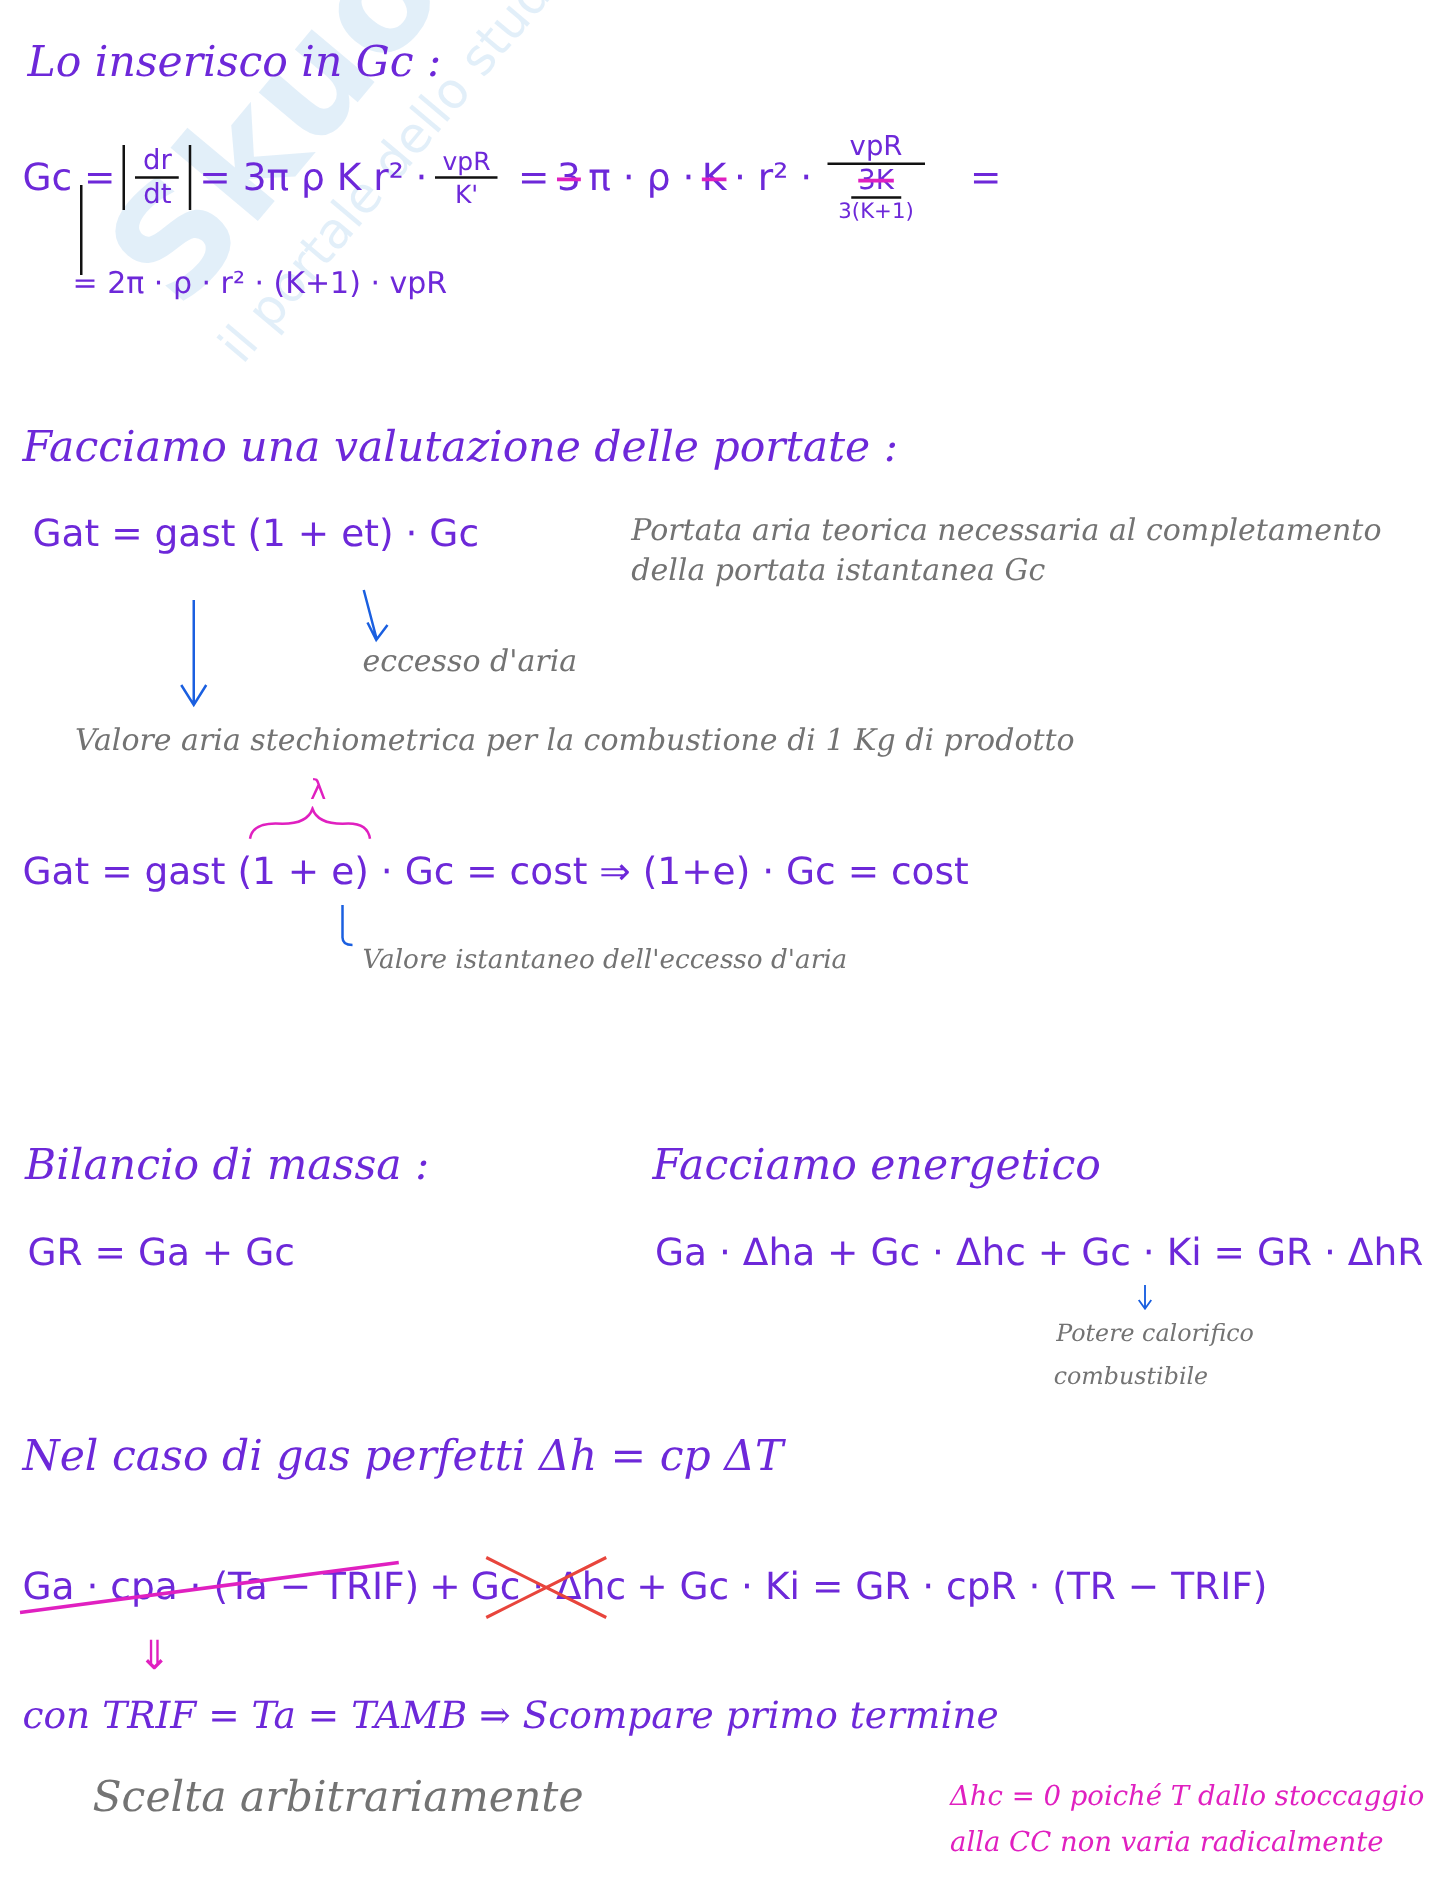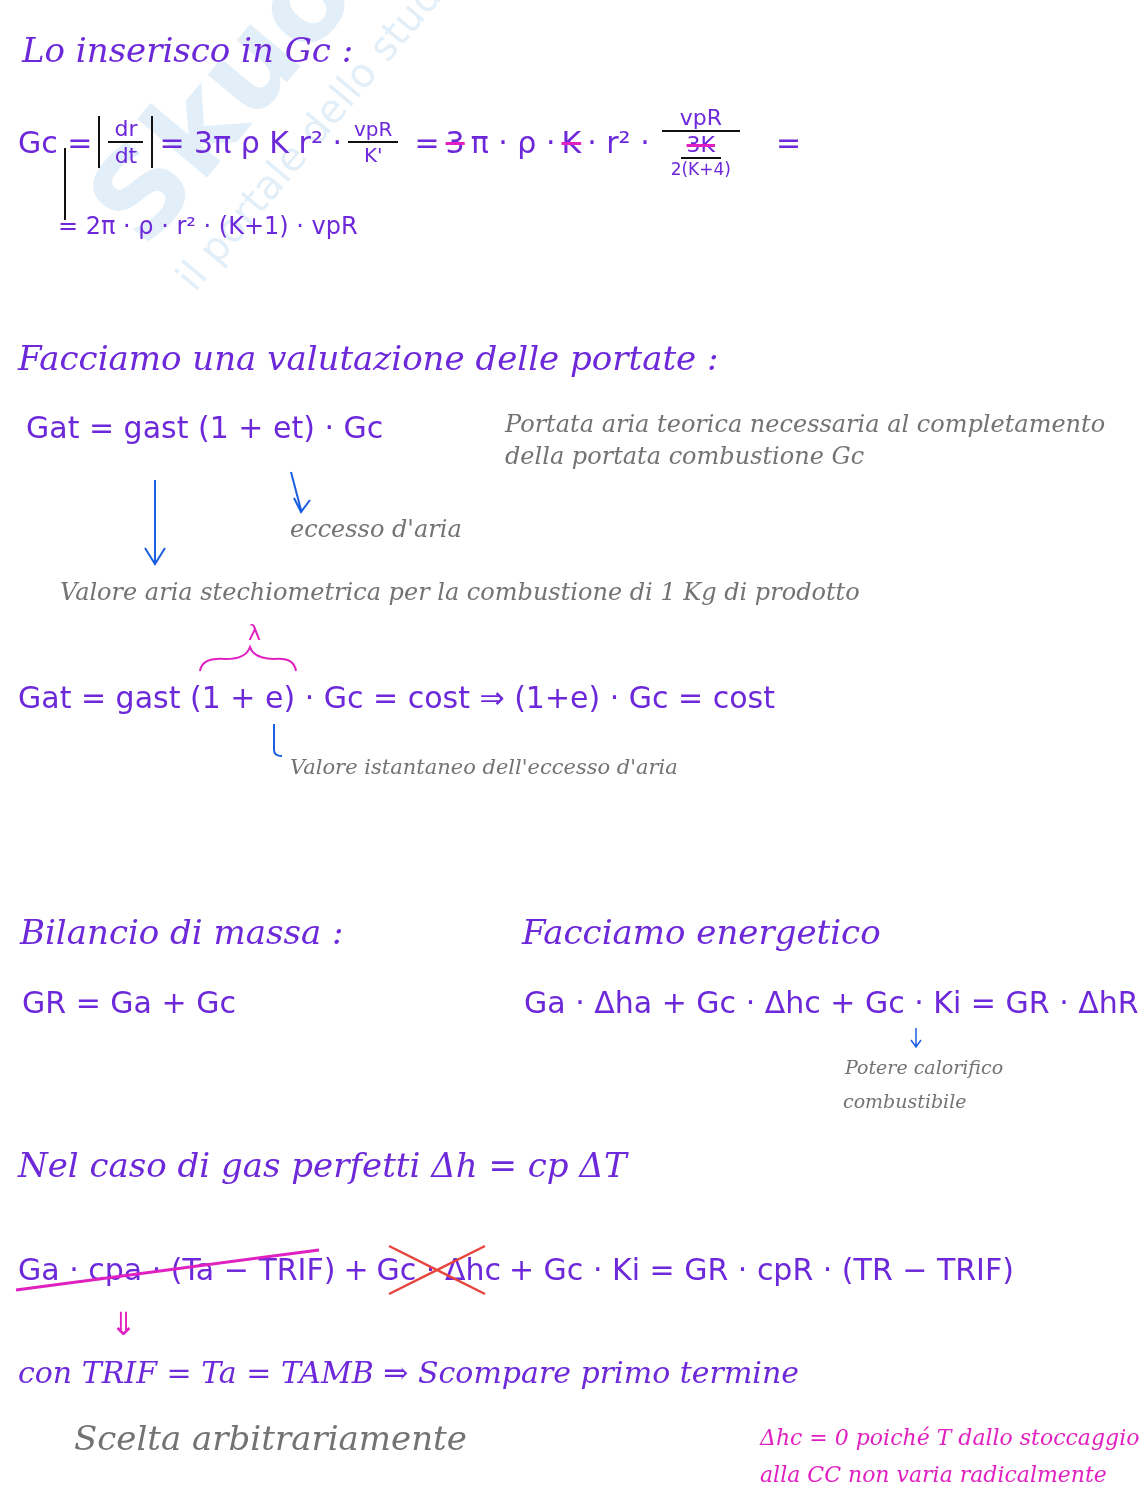--- a/index.html
+++ b/index.html
@@ -47,31 +47,31 @@
     <span>K'</span>
   </span>
   <span style="margin-left:10px;">=</span>
   <span class="strike-mag">3</span>
   <span>π · ρ ·</span>
   <span class="strike-mag">K</span>
   <span>· r² ·</span>
   <span class="frac" style="font-size:22px;margin-left:6px;">
     <span class="num" style="padding:0 18px;">vpR</span>
     <span class="strike-mag" style="border-bottom:2px solid #111;padding:0 6px;">3K</span>
-    <span style="font-size:17px;">2(K+4)</span>
+    <span style="font-size:17px;">3(K+1)</span>
   </span>
   <span style="margin-left:30px;">=</span>
 </div>
 <div class="vline" style="left:64px;top:148px;width:2px;height:72px;"></div>
 <div class="abs math ink" style="left:58px;top:212px;font-size:24px;">= 2π · ρ · r² · (K+1) · vpR</div>
 
 <div class="abs hand h1 ink" style="left:18px;top:338px;">Facciamo una valutazione delle portate :</div>
 <div class="abs math eq ink" style="left:26px;top:410px;">Gat = gast (1 + et) · Gc</div>
 <div class="abs hand note blue" style="left:505px;top:410px;">Portata aria teorica necessaria al completamento</div>
-<div class="abs hand note blue" style="left:505px;top:442px;">della portata combustione Gc</div>
+<div class="abs hand note blue" style="left:505px;top:442px;">della portata istantanea Gc</div>
 
 <svg class="arrow" style="left:140px;top:478px;" width="30" height="90">
     <path d="M15 2 V84 M5 70 L15 86 L25 70" stroke="#1a5fe0" stroke-width="2" fill="none"></path>
   </svg>
 <svg class="arrow" style="left:286px;top:470px;" width="30" height="50">
     <path d="M5 2 L15 40 M8 28 L15 42 L24 30" stroke="#1a5fe0" stroke-width="2" fill="none"></path>
   </svg>
 <div class="abs hand note blue" style="left:290px;top:515px;">eccesso d'aria</div>
 
 <div class="abs hand note blue" style="left:60px;top:578px;">Valore aria stechiometrica per la combustione di 1 Kg di prodotto</div>

